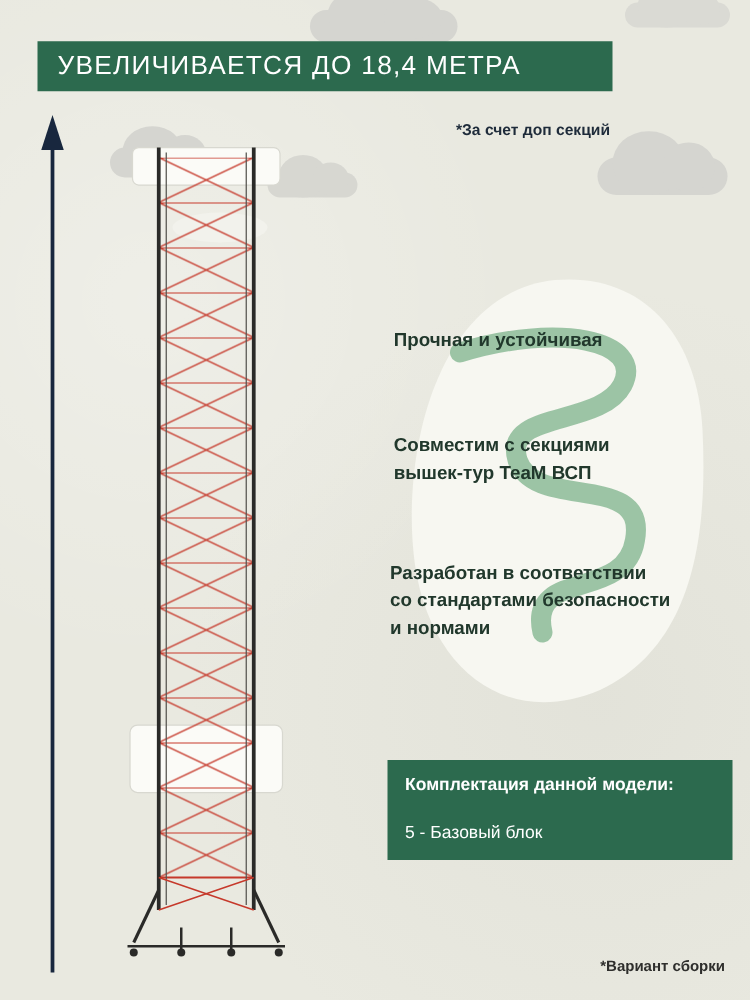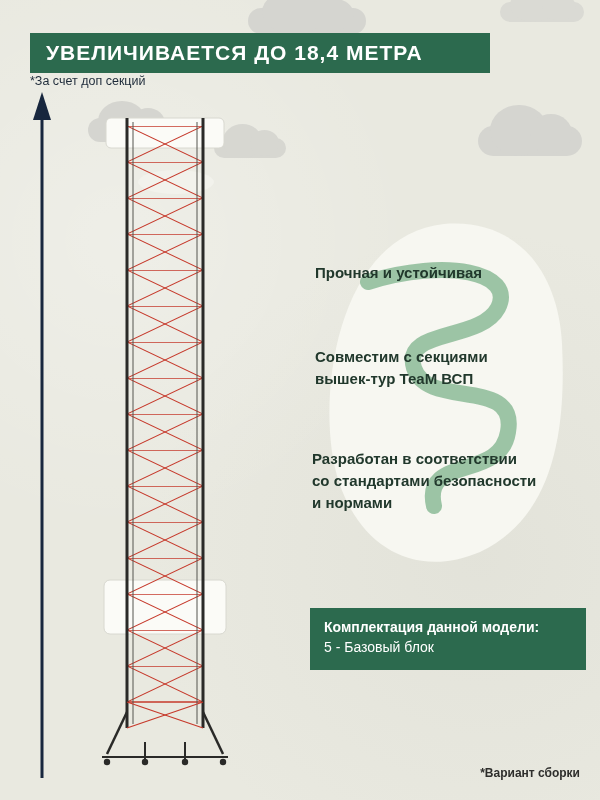--- a/index.html
+++ b/index.html
@@ -24,25 +24,25 @@
   .cloud.c4{left:478px;top:126px;width:104px;height:30px;}
   .cloud.c5{left:214px;top:138px;width:72px;height:20px;opacity:.9;}
 
   
   .banner{
     position:absolute;left:30px;top:33px;width:428px;height:40px;
     background:#2c6a4e;color:#ffffff;z-index:3;
     display:flex;align-items:center;padding:0 16px;
   }
   .banner-title{
-    font-size:21px;font-weight:700;letter-spacing:1px;white-space:nowrap;
+    font-size:21px;font-weight:400;letter-spacing:1px;white-space:nowrap;
   }
   .banner-note{
-    position:absolute;left:30px;top:74px;width:458px;z-index:3;
-    text-align:left;font-size:12.5px;font-weight:400;color:#1e2b3a;
+    position:absolute;left:30px;top:97px;width:458px;z-index:3;
+    text-align:right;font-size:12.5px;font-weight:700;color:#1e2b3a;
   }
 
   
   .arrow-svg{position:absolute;left:26px;top:92px;z-index:2;}
 
   
   .tower-svg{position:absolute;left:100px;top:112px;z-index:2;}
 
   
   .blob-svg{position:absolute;left:318px;top:216px;z-index:1;}
@@ -54,21 +54,21 @@
   }
   .feature.f1{left:315px;top:262px;}
   .feature.f2{left:315px;top:346px;}
   .feature.f3{left:312px;top:448px;}
 
   
   .kit{
     position:absolute;left:310px;top:608px;width:248px;z-index:3;
     background:#2c6a4e;color:#ffffff;padding:11px 14px 12px 14px;
   }
-  .kit-title{font-size:14px;font-weight:700;margin-bottom:2px;}
+  .kit-title{font-size:14px;font-weight:700;margin-bottom:20px;}
   .kit-item{font-size:14px;line-height:1.5;}
 
   .footnote{
     position:absolute;right:20px;top:766px;z-index:3;
     font-size:12px;font-weight:600;color:#2e2e2c;
   }
 </style>
 </head>
 <body>
 

